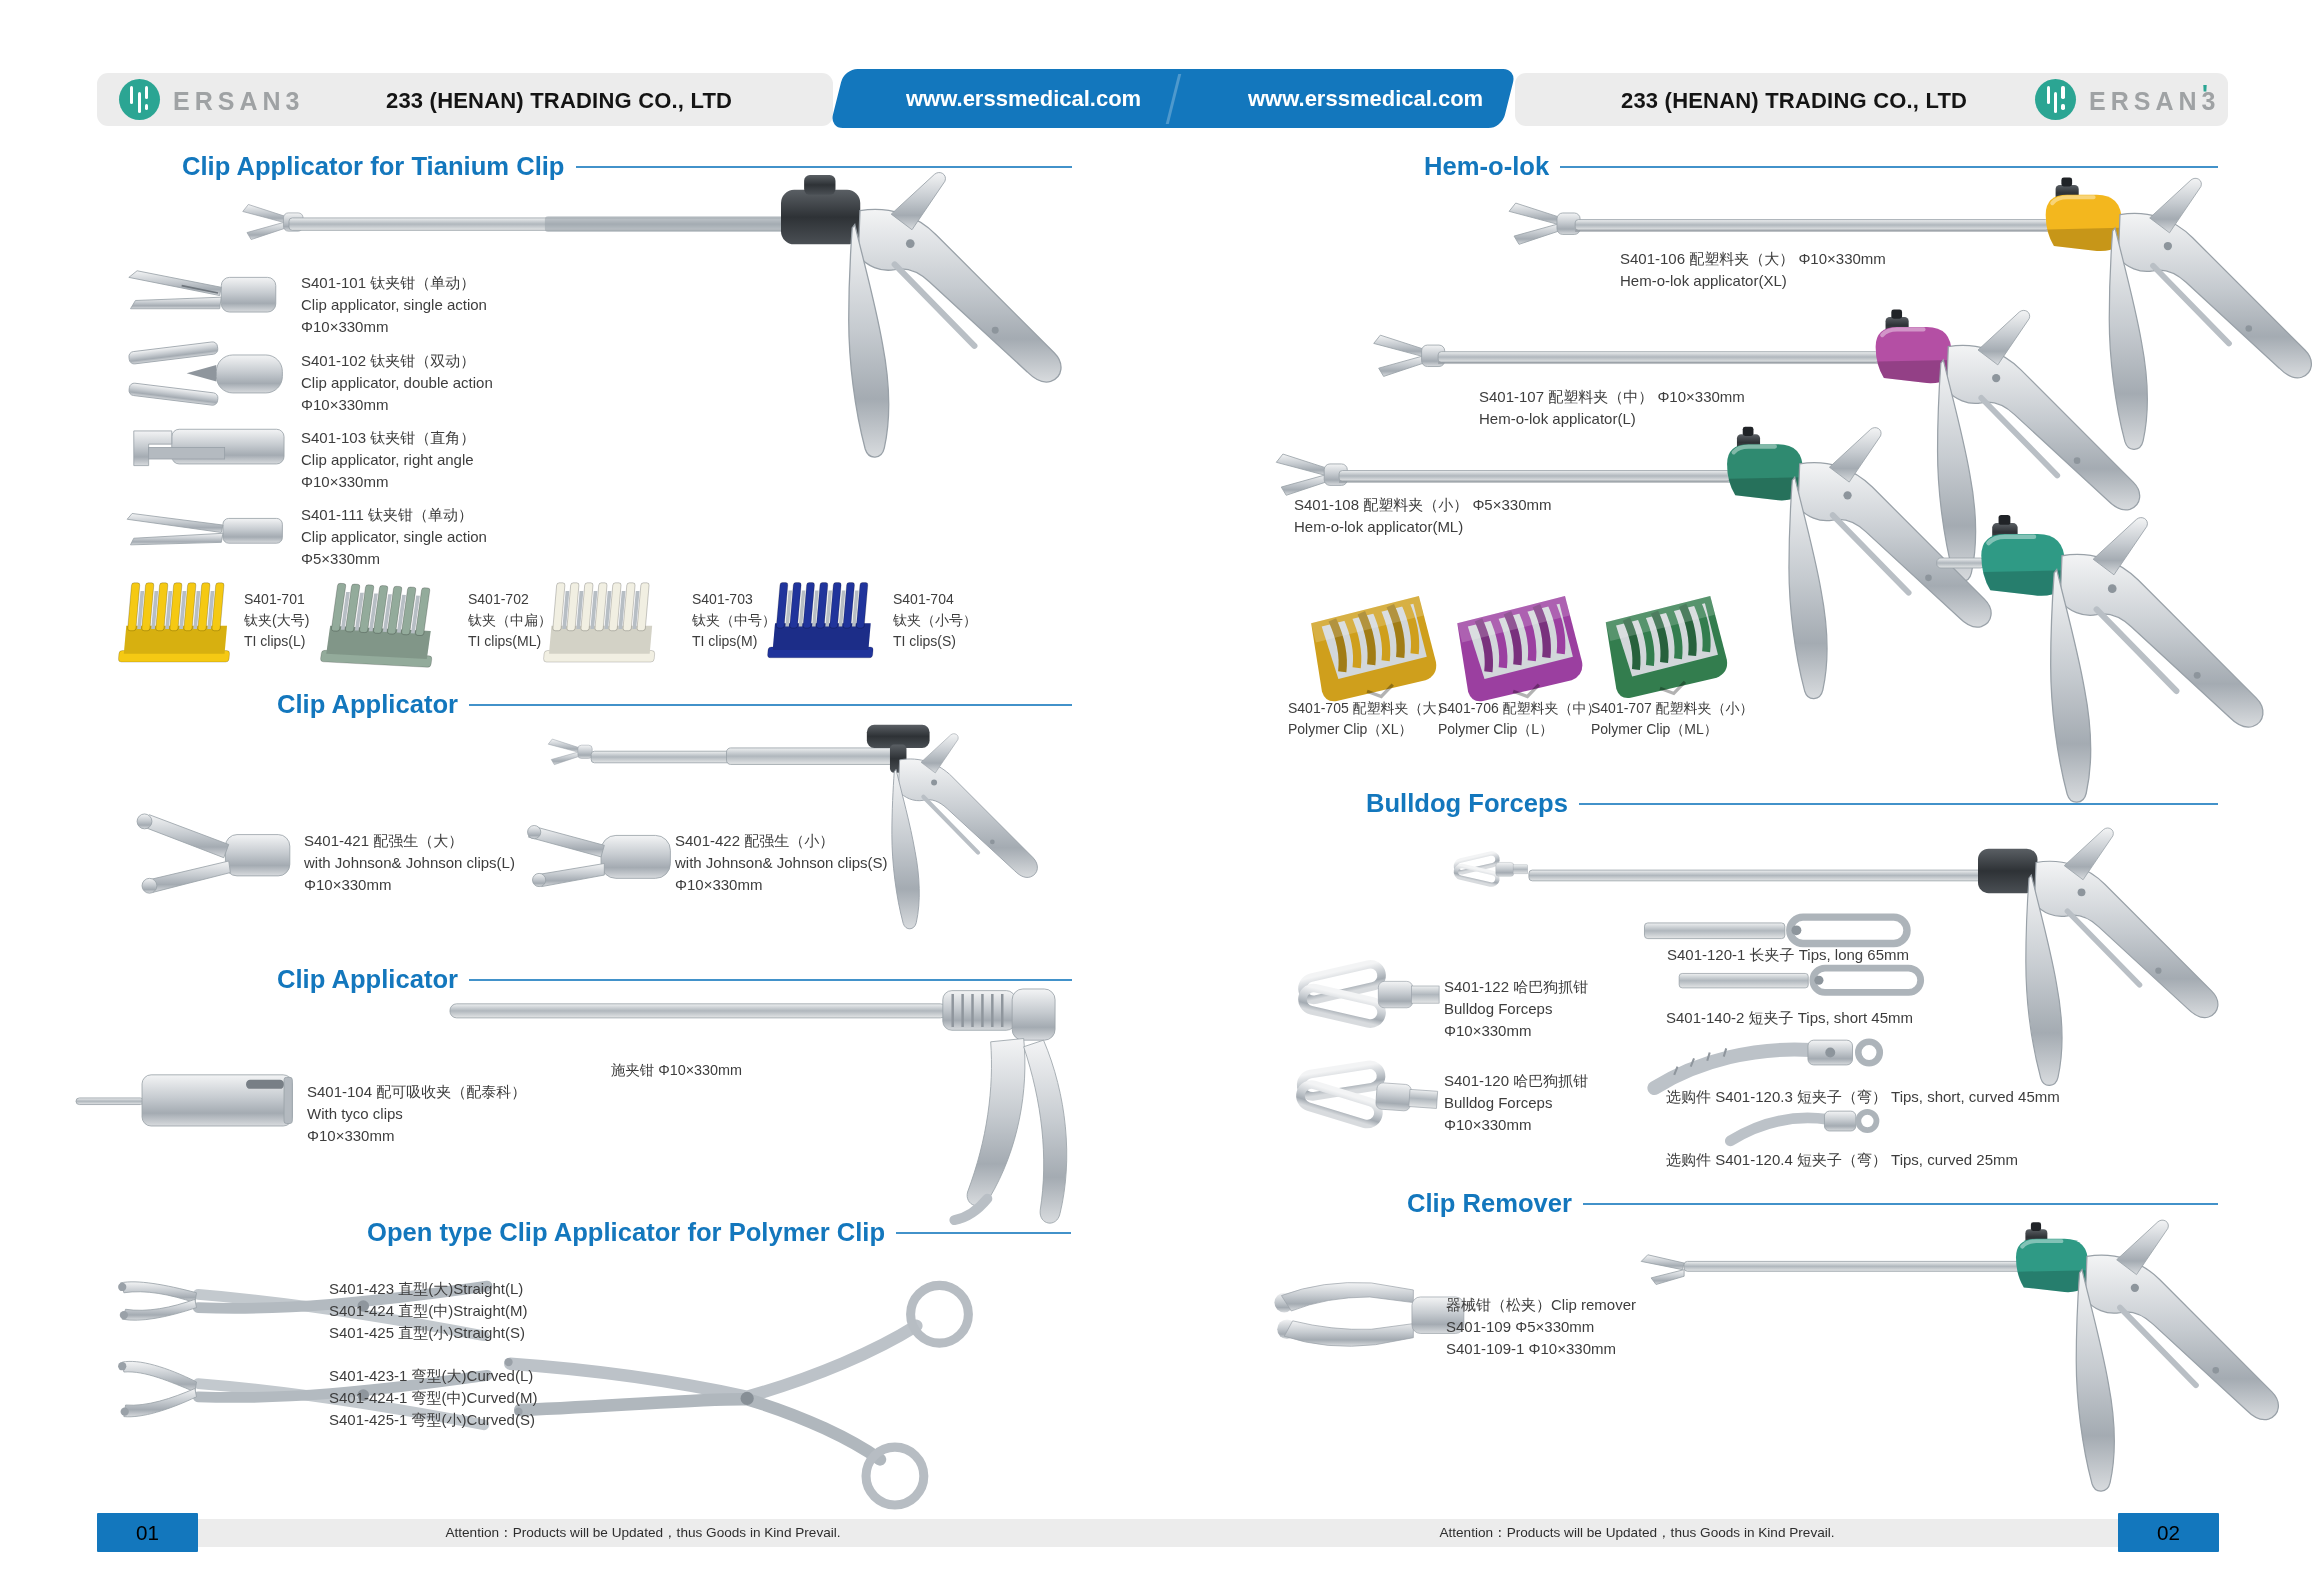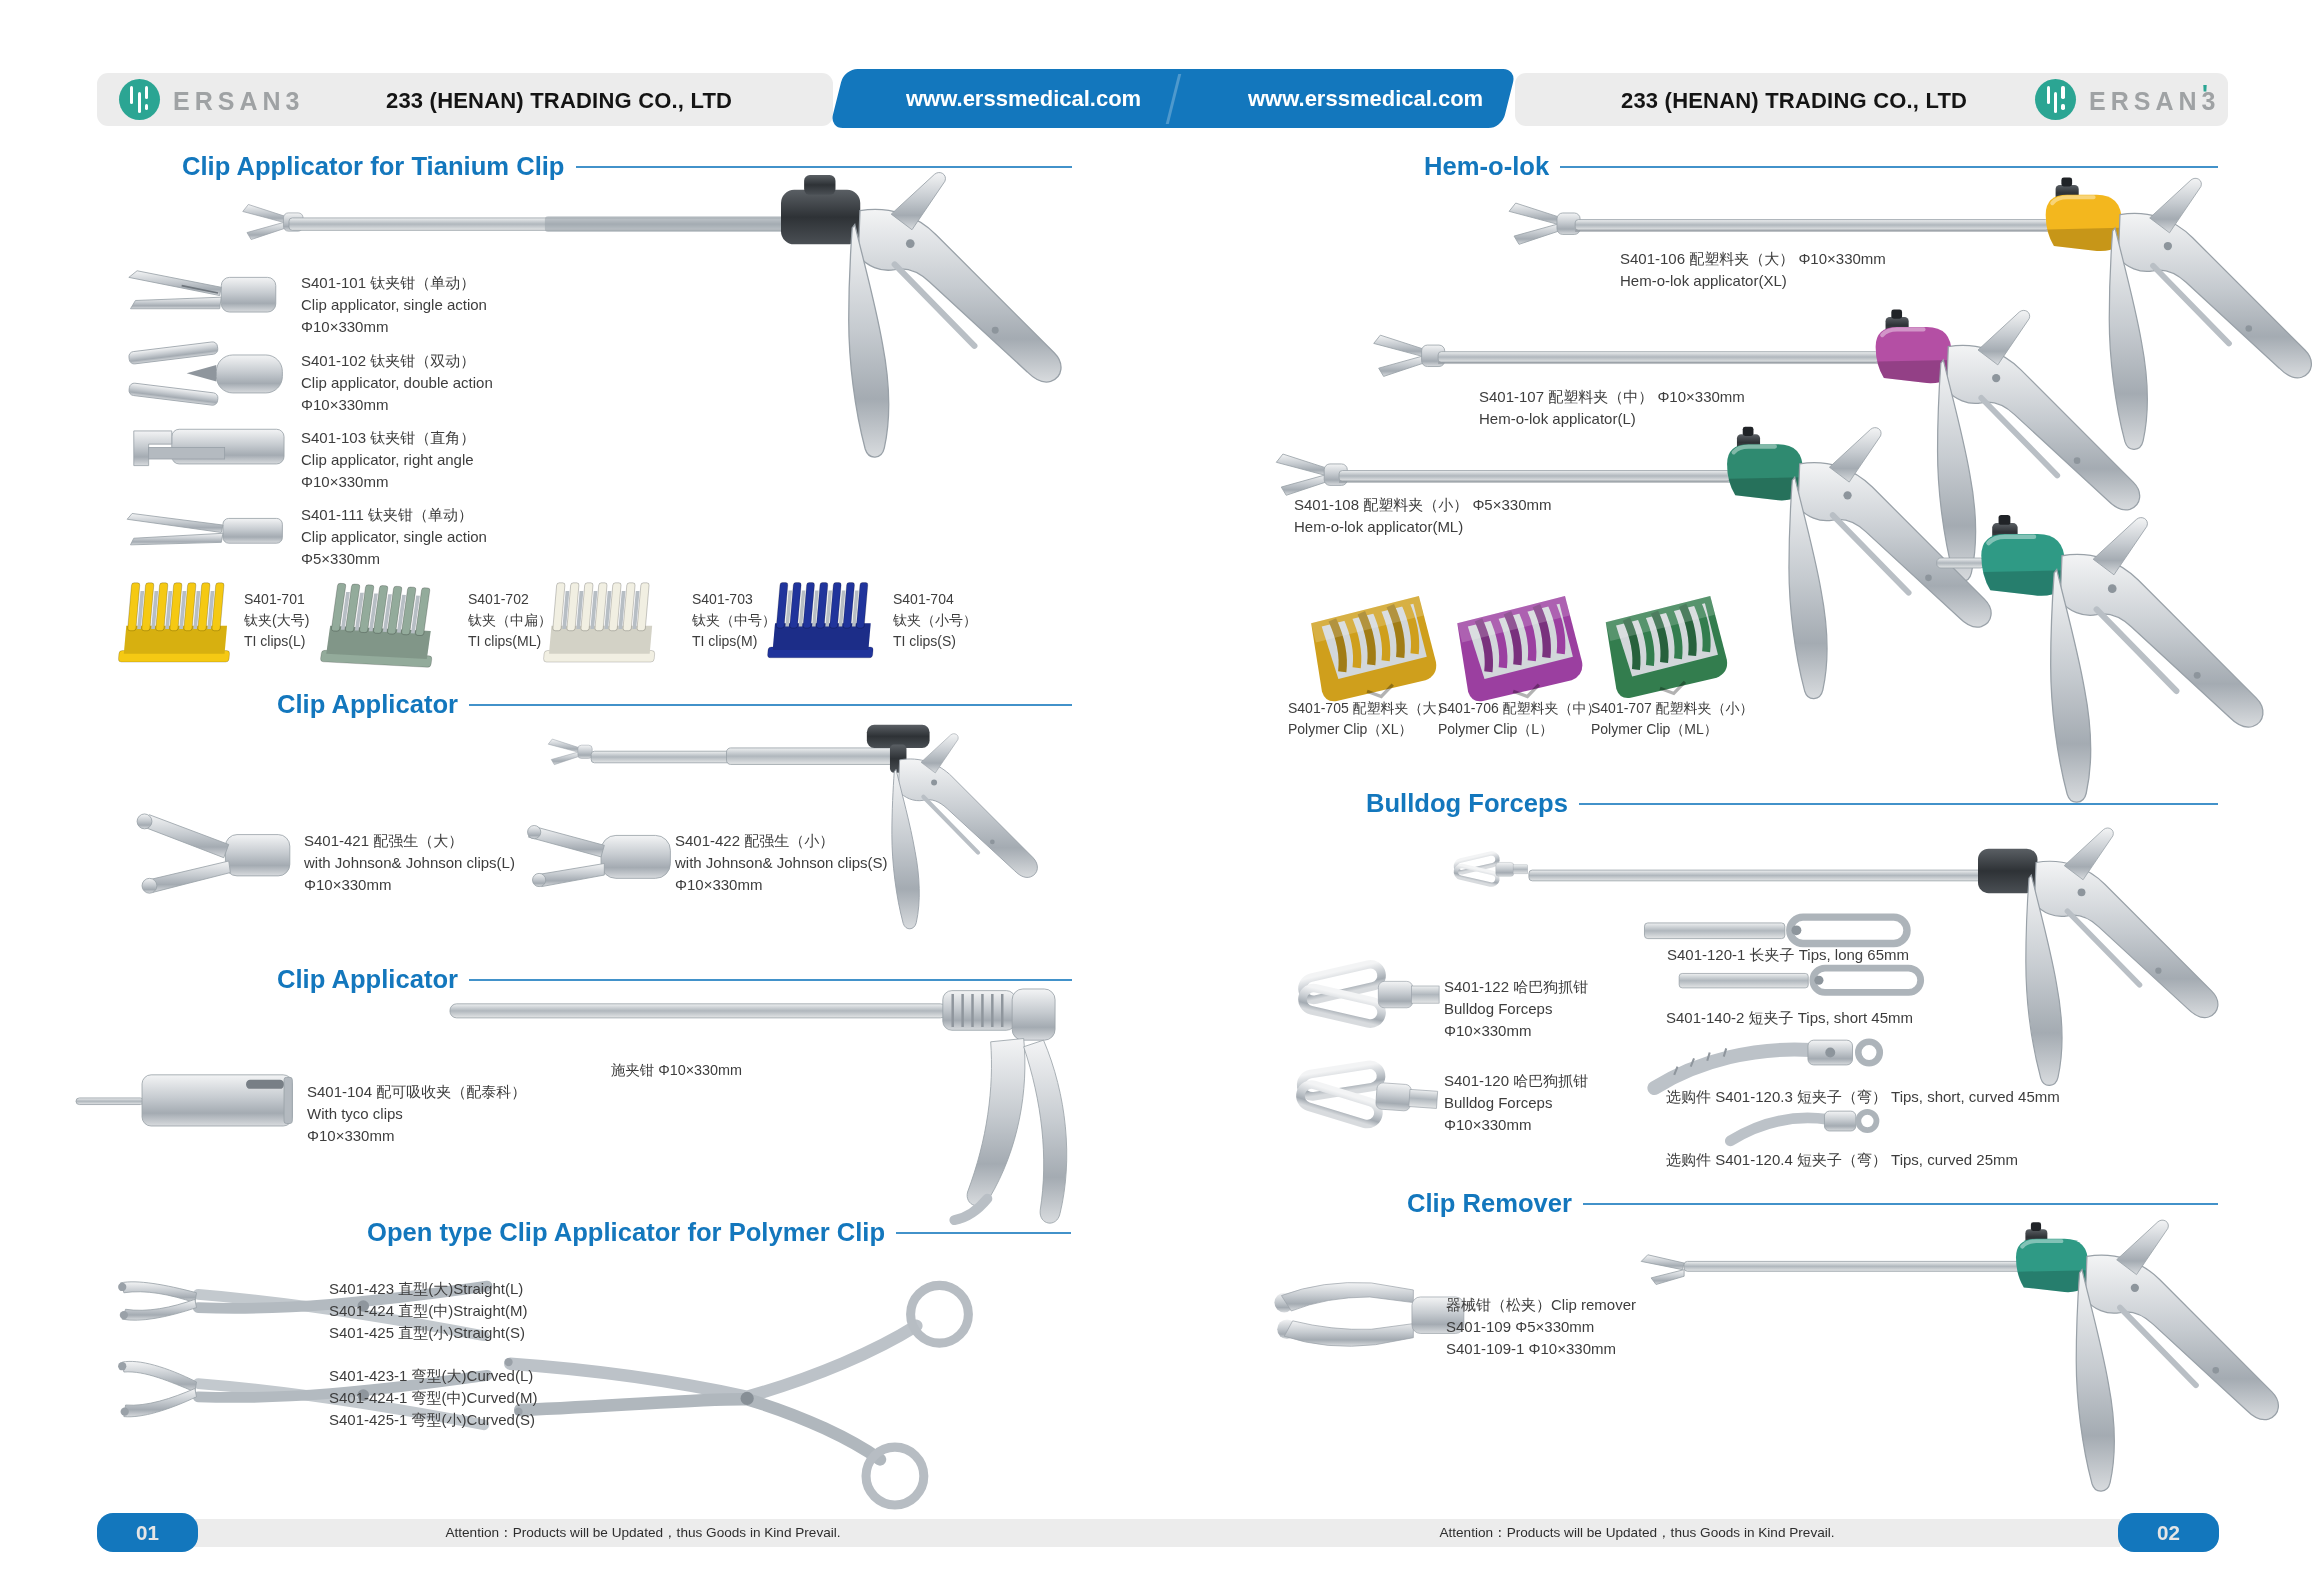--- a/index.html
+++ b/index.html
@@ -19,21 +19,21 @@
   
   .sec{position:absolute;display:flex;align-items:center;gap:11px}
   .sec .t{color:#1377bd;font-weight:bold;font-size:25.6px;white-space:nowrap;line-height:1}
   .sec .rule{flex:1;height:1.7px;background:#1377bd;opacity:.8}
   
   .ptext{position:absolute;font-size:15px;color:#3d3d3d;line-height:1.45;white-space:nowrap}
   .plabel{position:absolute;font-size:14px;color:#3d3d3d;line-height:1.5;white-space:nowrap}
   .shaftlabel{position:absolute;font-size:14.4px;color:#3d3d3d;white-space:nowrap}
   
   .ftr-bar{position:absolute;background:#ececec;height:28px;display:flex;align-items:center;justify-content:center;font-size:13.6px;color:#2e2e2e;white-space:nowrap}
-  .badge{position:absolute;background:#1377bd;color:#e5e5e5;border-radius:16px;display:flex;align-items:center;justify-content:center;font-weight:bold;font-size:20.6px}
+  .badge{position:absolute;background:#1377bd;color:#000000;border-radius:1px;display:flex;align-items:center;justify-content:center;font-weight:normal;font-size:20.6px}
   svg{display:block}
   .art{position:absolute;left:0;top:0;pointer-events:none}
 </style>
 </head>
 <body>
 
 <div class="page">
 
   <div class="hdr-pill" style="left:97px;top:73px;width:736px;height:53px">
     <span class="logo-circle" style="left:21.5px;top:5.8px">

